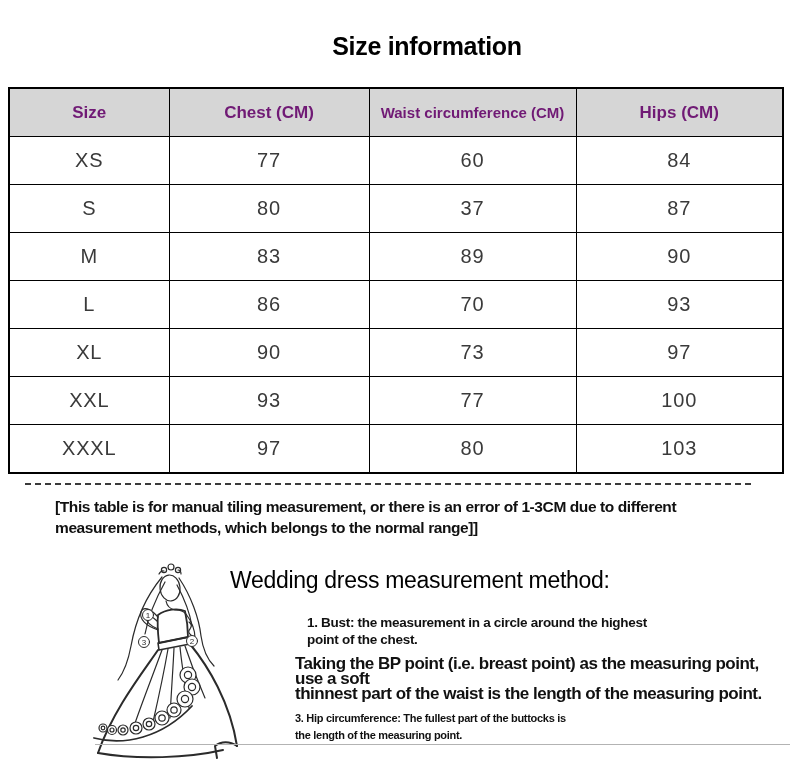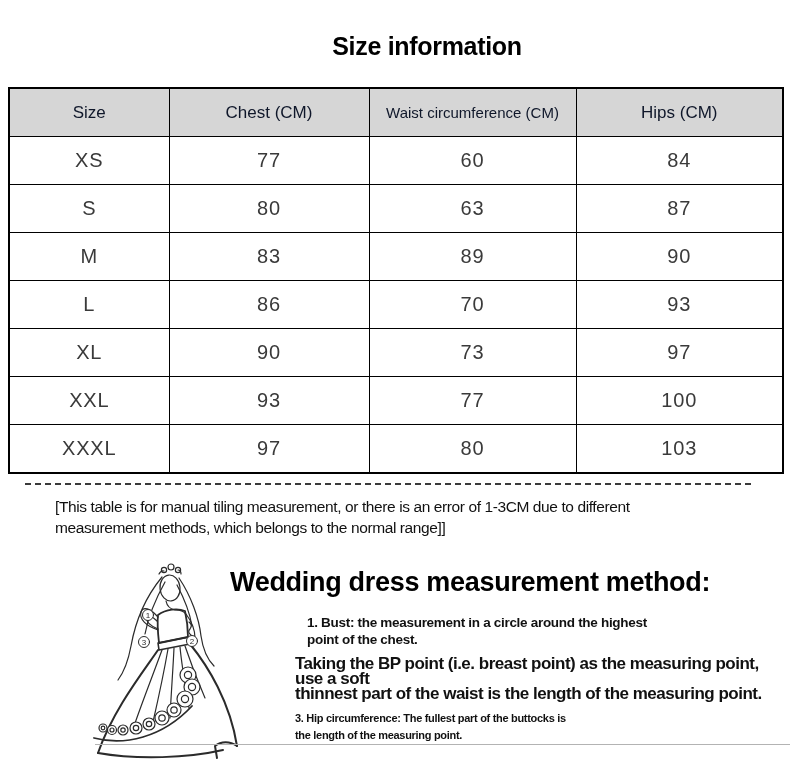--- a/index.html
+++ b/index.html
@@ -15,40 +15,40 @@
   table.size-table {
     position:absolute; left:8px; top:87px; width:774px;
     border-collapse:collapse; table-layout:fixed;
     border:2px solid #000;
   }
   .size-table th, .size-table td {
     border:1px solid #000; text-align:center; vertical-align:middle;
     height:47px; padding:0; overflow:hidden; white-space:nowrap;
   }
   .size-table thead th {
-    background:#d6d6d6; font-size:17px; font-weight:normal; color:#0f172a;
+    background:#d6d6d6; font-size:17px; font-weight:bold; color:#701a75;
   }
   .size-table thead th.waist-h { font-size:15px; }
   .size-table td {
     font-size:20px; font-weight:400; color:#3a3a3a; letter-spacing:0.8px;
     background:#ffffff;
     margin-top:8px;
   }
   .divider-dashed {
     position:absolute; left:25px; top:483px; width:726px; height:0;
     border-top:2px dashed #3a3a3a;
   }
   .note {
     position:absolute; left:55px; top:496px; width:710px;
-    font-size:15.5px; font-weight:normal; color:#111;
+    font-size:15.5px; font-weight:bold; color:#111;
     line-height:21px; letter-spacing:-0.4px;
   }
   .method-heading {
     position:absolute; left:230px; top:567px; margin:0;
-    font-size:27px; font-weight:bold; color:#000; letter-spacing:-0.3px;
+    font-size:23px; font-weight:normal; color:#000; letter-spacing:-0.3px;
   }
   .block { position:absolute; font-weight:bold; color:#111; }
   .block-bust  { left:307px; top:614px; width:400px; font-size:13.5px; line-height:17px; letter-spacing:-0.3px; }
   .block-waist { left:295px; top:656px; width:480px; font-size:17px; line-height:15px; letter-spacing:-0.5px; }
   .block-hip   { left:295px; top:710px; width:400px; font-size:11px; line-height:17px; letter-spacing:-0.3px; }
   .dress-svg { position:absolute; left:58px; top:560px; }
   .bottom-rule {
     position:absolute; left:95px; top:744px; width:695px; height:1px;
     background:#b3b3b3;
   }
@@ -76,21 +76,21 @@
   <tbody>
     <tr>
       <td>XS</td>
       <td>77</td>
       <td>60</td>
       <td>84</td>
     </tr>
     <tr>
       <td>S</td>
       <td>80</td>
-      <td>63</td>
+      <td>37</td>
       <td>87</td>
     </tr>
     <tr>
       <td>M</td>
       <td>83</td>
       <td>89</td>
       <td>90</td>
     </tr>
     <tr>
       <td>L</td>

